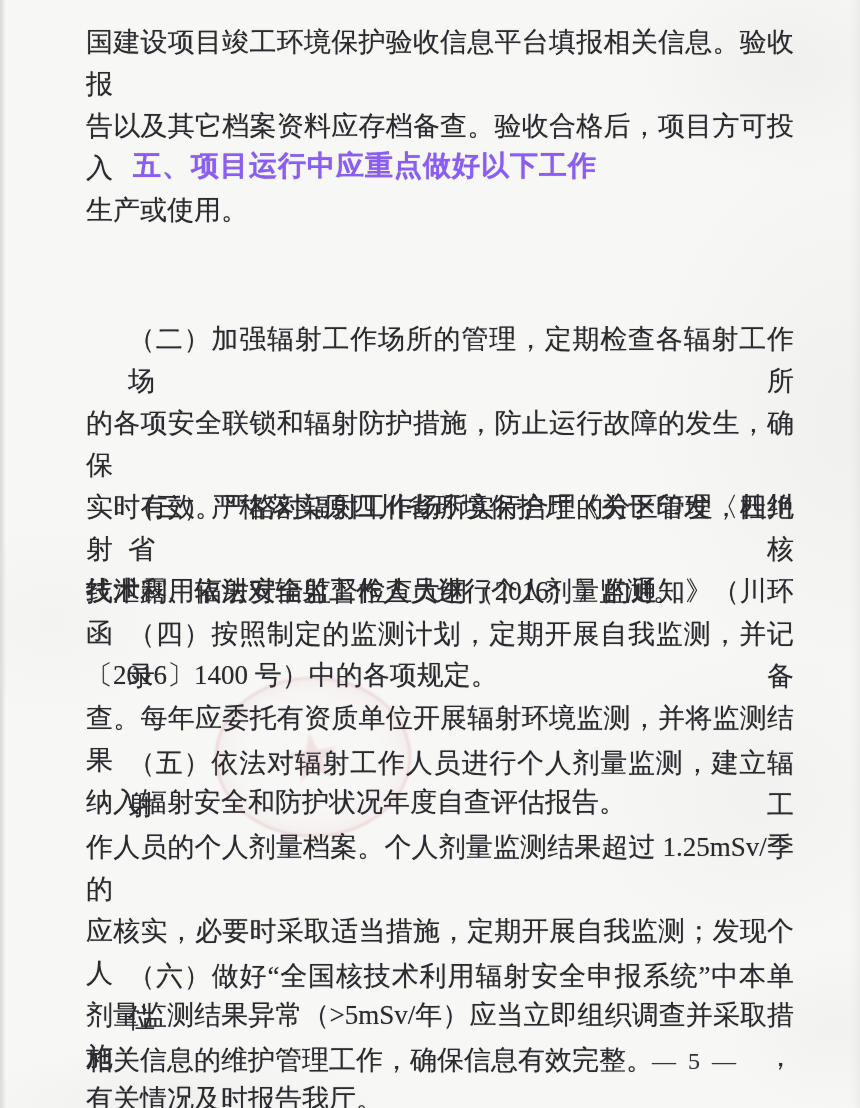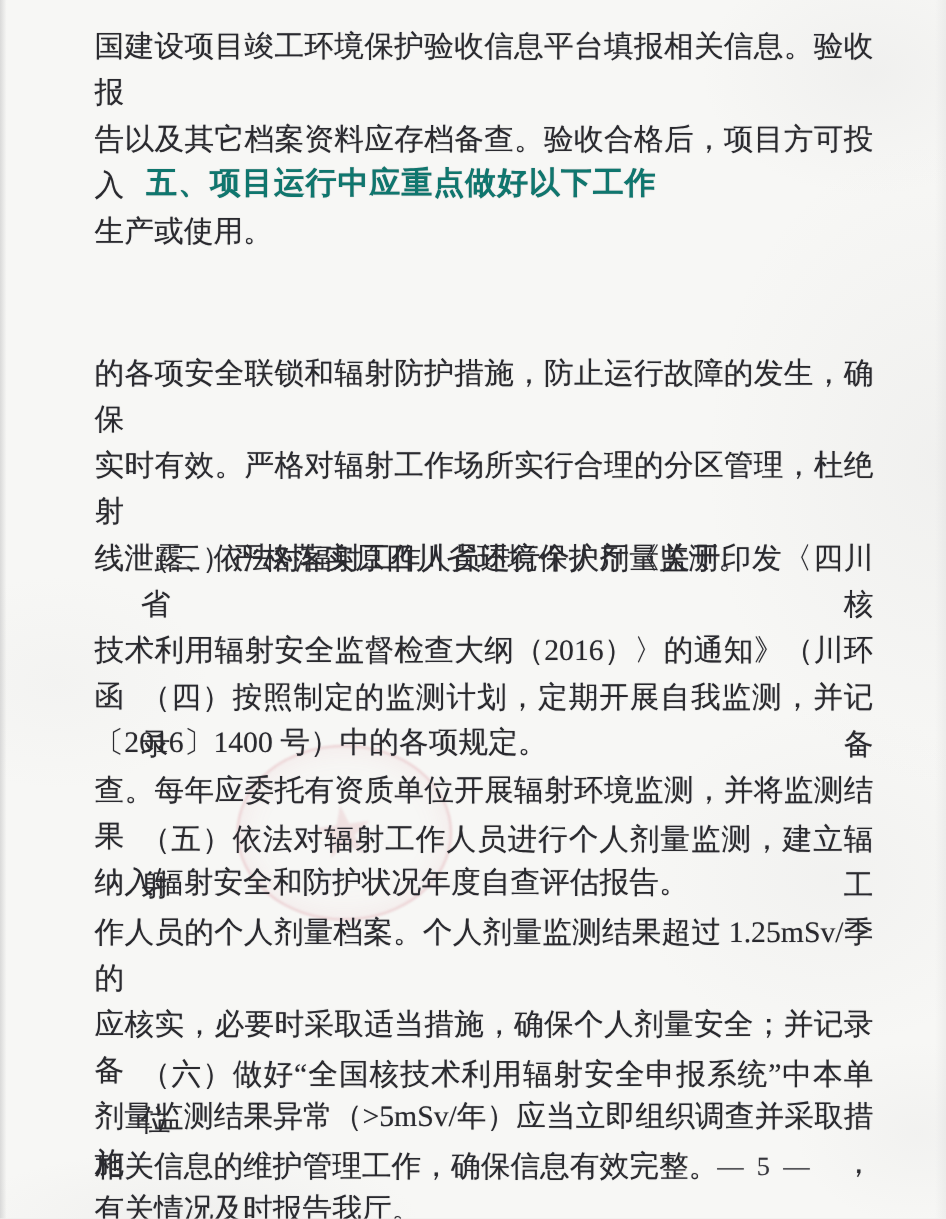--- a/index.html
+++ b/index.html
@@ -49,21 +49,21 @@
     padding-left: 42px;
   }
   .heading {
     position: absolute;
     left: 133px;
     top: 149px;
     font-size: 28px;
     line-height: 34px;
     font-weight: bold;
     font-family: "Liberation Sans", "DejaVu Sans", sans-serif;
-    color: #0f766e;
+    color: #8b5cf6;
     letter-spacing: 1px;
     text-shadow: 0 0 1px rgba(34,34,40,0.4);
   }
   .footer {
     position: absolute;
     top: 1046px;
     left: 652px;
     font-size: 24px;
     line-height: 30px;
     color: #36363c;
@@ -108,41 +108,42 @@
   <div class="para" style="top:21px">
     <div class="line just">国建设项目竣工环境保护验收信息平台填报相关信息。验收报</div>
     <div class="line just">告以及其它档案资料应存档备查。验收合格后，项目方可投入</div>
     <div class="line">生产或使用。</div>
   </div>
 
   <div class="heading">五、项目运行中应重点做好以下工作</div>
 
 
   <div class="para" style="top:318px">
+    <div class="line just indent">（二）加强辐射工作场所的管理，定期检查各辐射工作场所</div>
     <div class="line just">的各项安全联锁和辐射防护措施，防止运行故障的发生，确保</div>
     <div class="line just">实时有效。严格对辐射工作场所实行合理的分区管理，杜绝射</div>
     <div class="line">线泄露、依法对辐射工作人员进行个人剂量监测。</div>
   </div>
 
   <div class="para" style="top:486px">
     <div class="line just indent">（三）严格落实原四川省环境保护厅《关于印发〈四川省核</div>
     <div class="line just">技术利用辐射安全监督检查大纲（2016）〉的通知》（川环函</div>
     <div class="line">〔2016〕1400 号）中的各项规定。</div>
   </div>
 
   <div class="para" style="top:613px">
     <div class="line just indent">（四）按照制定的监测计划，定期开展自我监测，并记录备</div>
     <div class="line just">查。每年应委托有资质单位开展辐射环境监测，并将监测结果</div>
     <div class="line">纳入辐射安全和防护状况年度自查评估报告。</div>
   </div>
 
   <div class="para" style="top:742px">
     <div class="line just indent">（五）依法对辐射工作人员进行个人剂量监测，建立辐射工</div>
     <div class="line just">作人员的个人剂量档案。个人剂量监测结果超过 1.25mSv/季的</div>
-    <div class="line just">应核实，必要时采取适当措施，确保个人剂量安全；并记录备</div>
+    <div class="line just">应核实，必要时采取适当措施，定期开展自我监测；发现个人</div>
     <div class="line just">剂量监测结果异常（&gt;5mSv/年）应当立即组织调查并采取措施，</div>
     <div class="line">有关情况及时报告我厅。</div>
   </div>
 
   <div class="para" style="top:955px">
     <div class="line just indent">（六）做好“全国核技术利用辐射安全申报系统”中本单位</div>
     <div class="line">相关信息的维护管理工作，确保信息有效完整。</div>
   </div>
 
   <div class="footer">— 5 —</div>

